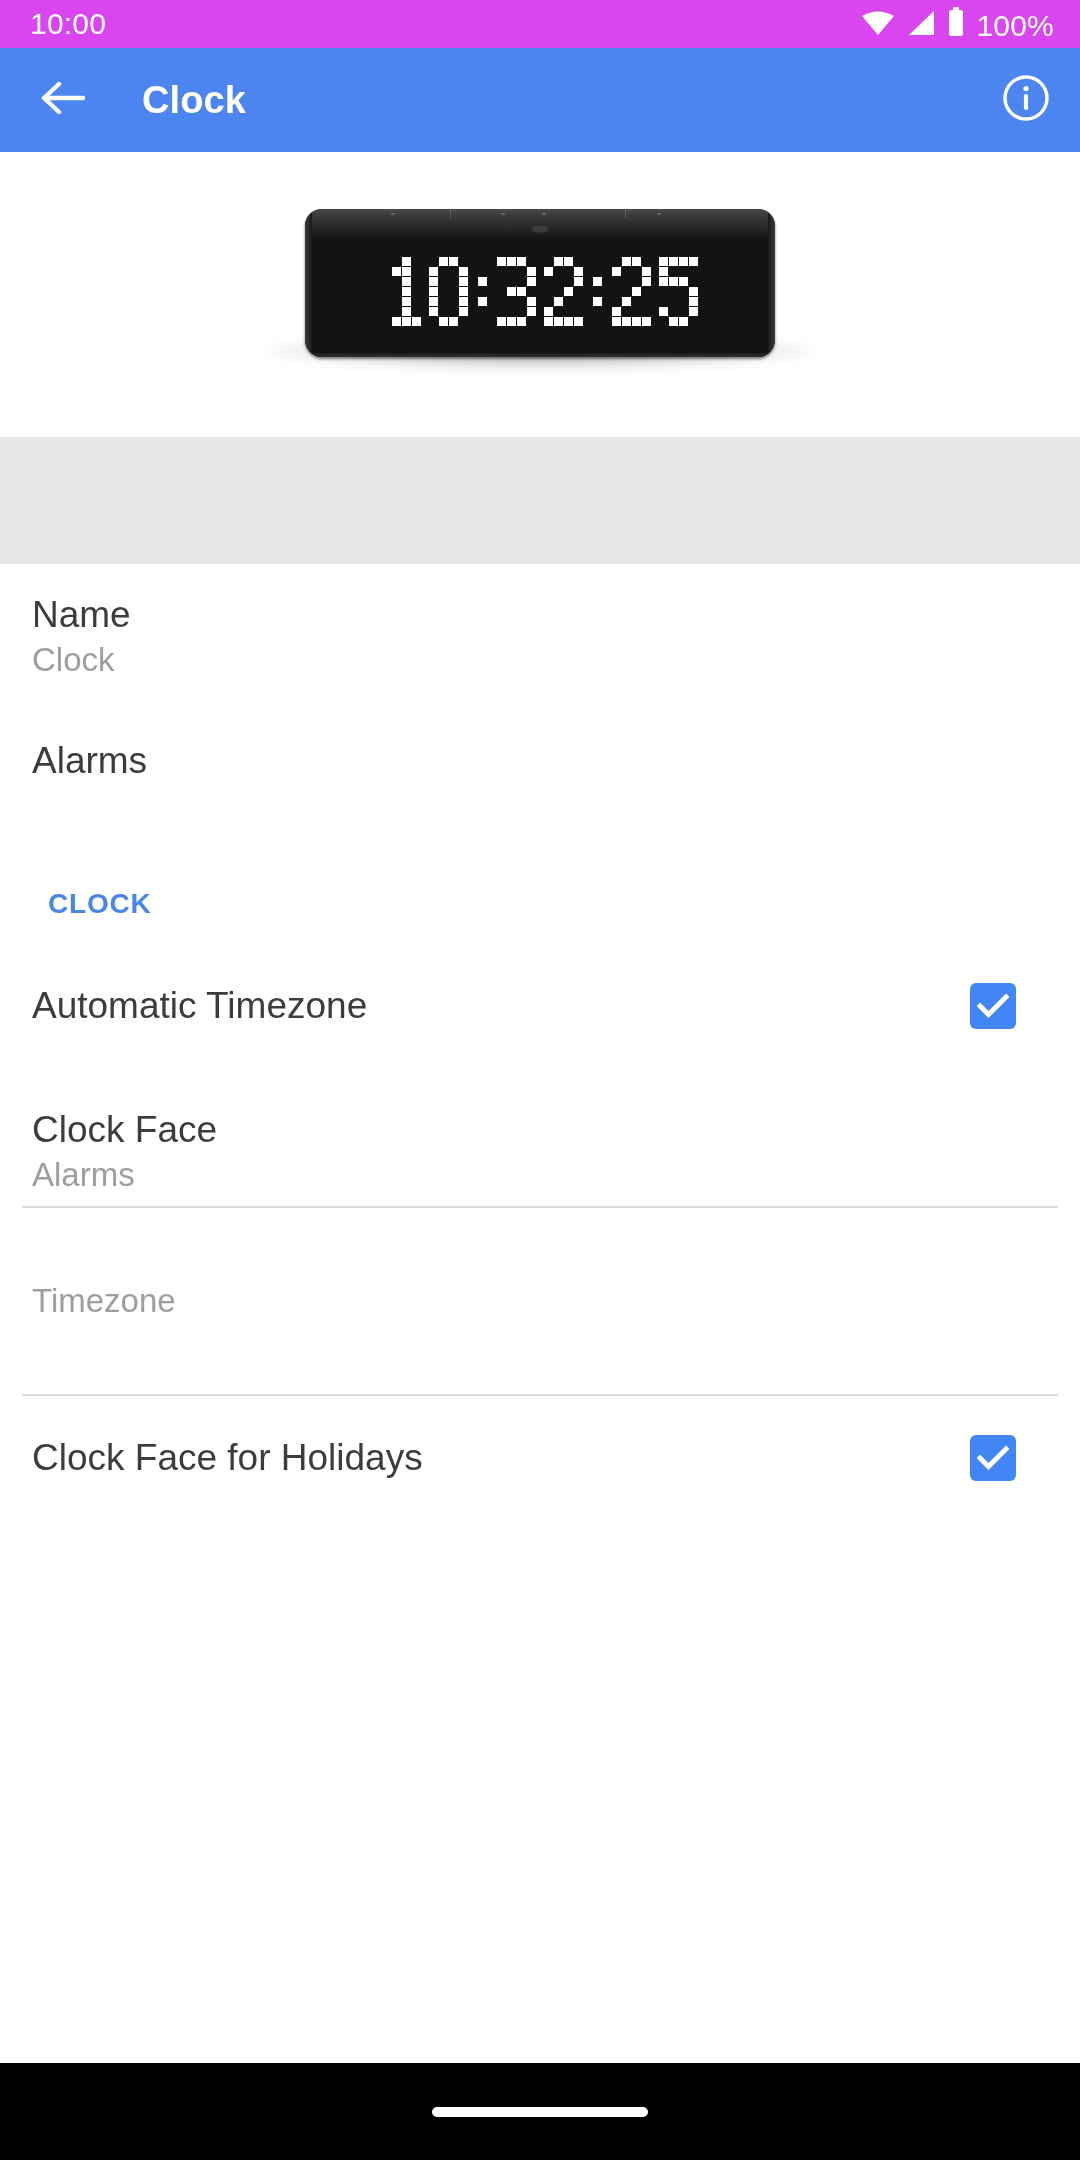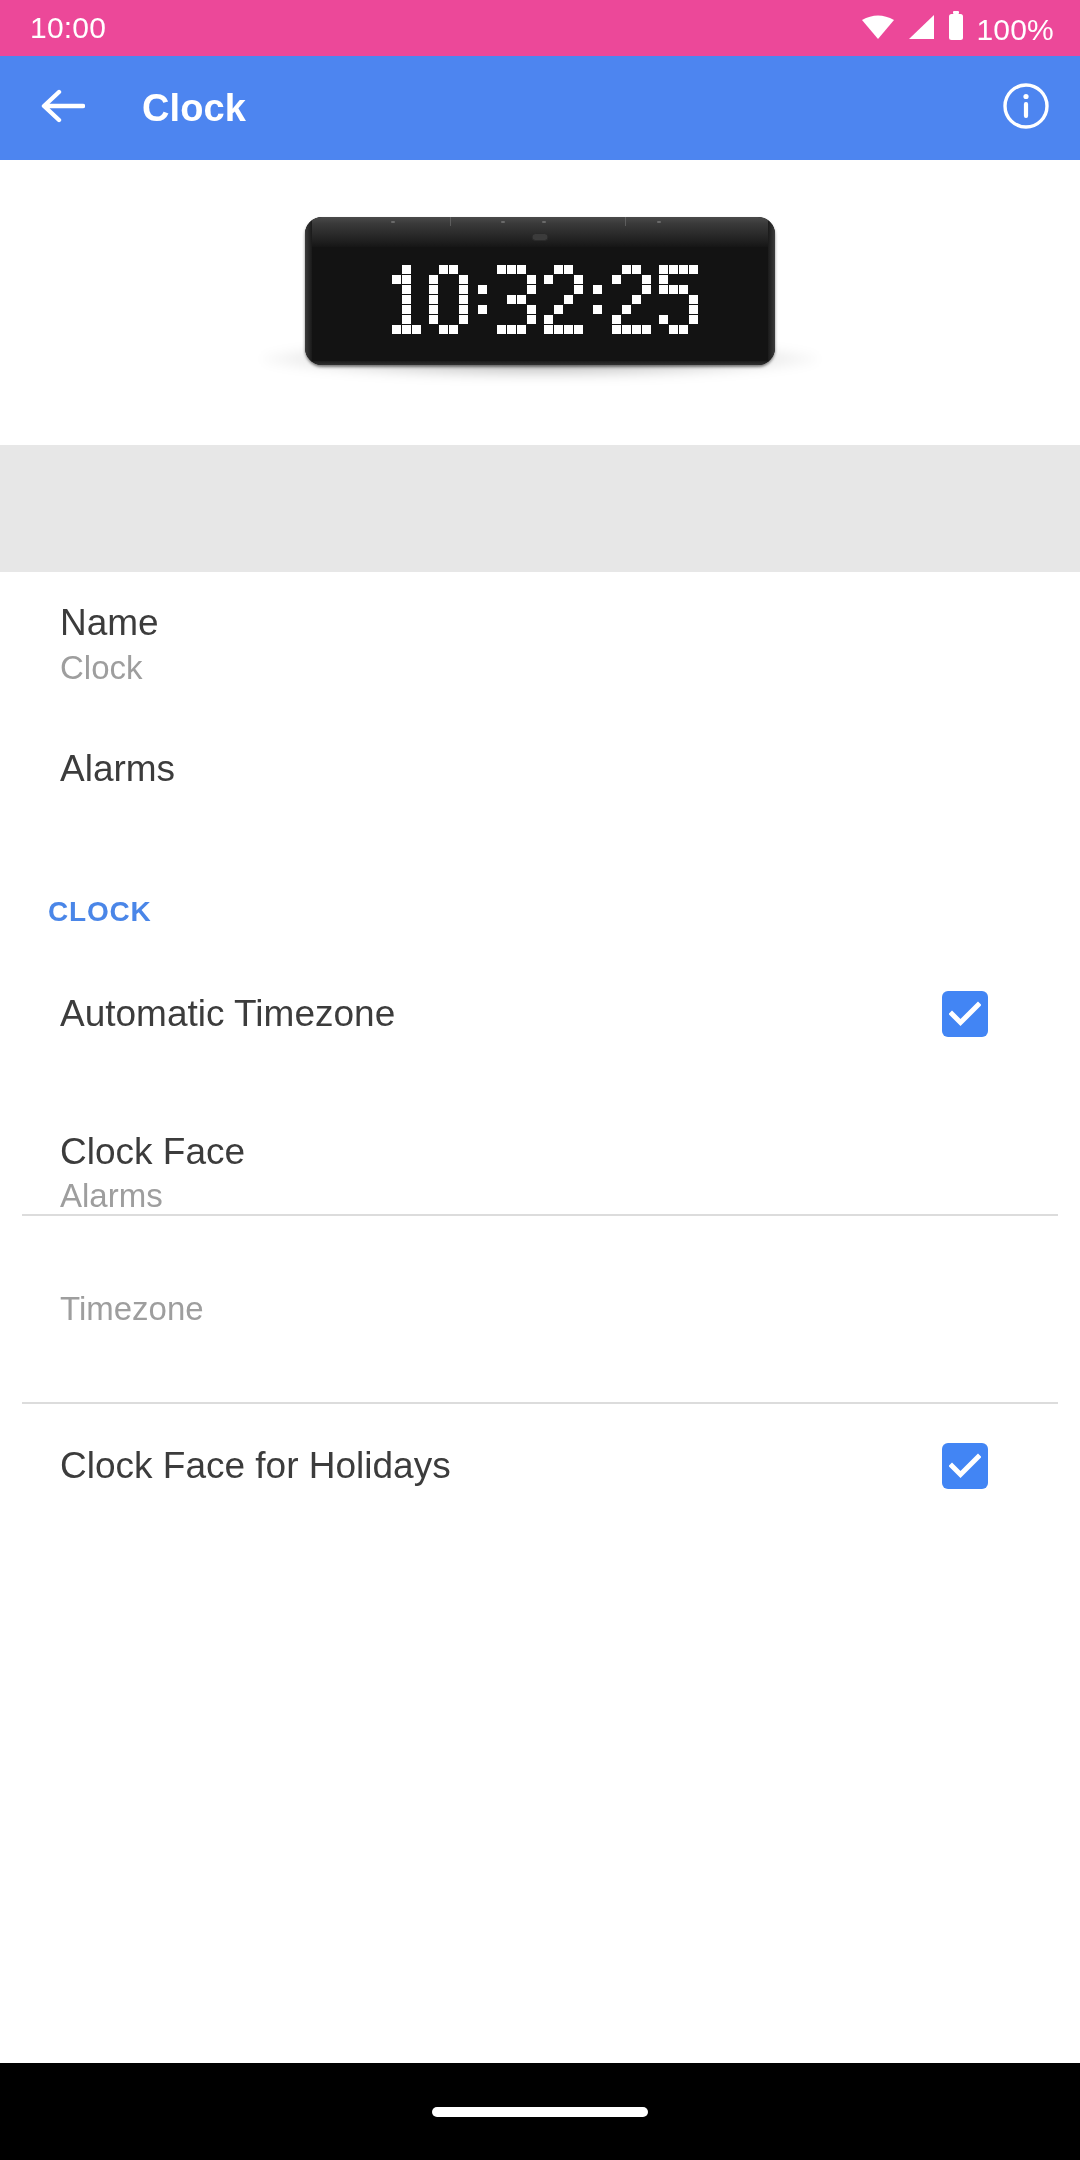--- a/index.html
+++ b/index.html
@@ -7,22 +7,22 @@
   body {
     font-family: "Liberation Sans", sans-serif;
     background:#ffffff;
     overflow:hidden;
     position:relative;
   }
   .screen { width:1080px; height:2160px; position:relative; display:flex; flex-direction:column; }
 
   
   .statusbar {
-    height:56px;
-    background:#ec4899;
+    height:48px;
+    background:#d946ef;
     display:flex;
     align-items:center;
     justify-content:space-between;
     padding:0 26px 0 30px;
     color:#ffffff;
     flex:0 0 auto;
   }
   .status-time { font-size:30px; font-weight:400; letter-spacing:0.2px; line-height:1; }
   .status-right { display:flex; align-items:flex-end; gap:11px; }
   .ic { display:block; }
@@ -121,21 +121,21 @@
   .px { width:9px; height:9px; }
   .px.on { background:#ffffff; }
   .px.off { background:transparent; }
 
   
   .gray-band { background:#e7e7e7; height:127px; flex:0 0 auto; }
 
   
   .list { background:#ffffff; flex:1 1 auto; }
   .row {
-    padding:0 60px;
+    padding:0 32px;
     display:flex; align-items:center; justify-content:space-between;
     cursor:pointer;
   }
   .row-texts { display:flex; flex-direction:column; gap:8px; }
   .row-title { font-size:37px; color:#3c3c3c; line-height:1.05; font-weight:400; }
   .row-sub { font-size:33px; color:#9e9e9e; line-height:1.05; font-weight:400; }
   .section-head {
     padding:0 48px;
     font-size:28px;
     font-weight:700;
@@ -143,21 +143,21 @@
     letter-spacing:0.8px;
   }
   .divider { height:2px; background:#dcdcdc; margin:0 22px; }
 
   .row-name      { height:134px; align-items:flex-start; padding-top:32px; }
   .head-alarm    { height:96px; display:flex; align-items:flex-end; padding-bottom:12px; }
   .row-alarms    { height:126px; }
   .head-clock    { height:108px; display:flex; align-items:flex-end; padding-bottom:12px; }
   .row-tz        { height:148px; }
   .head-display  { height:112px; display:flex; align-items:flex-end; padding-bottom:12px; }
-  .row-face      { height:126px; align-items:flex-end; padding-top:18px; }
+  .row-face      { height:126px; align-items:center; padding-top:18px; }
   .row-custom    { height:186px; align-items:center; }
   .row-holidays  { height:124px;gap:30px; }
 
   
   .checkbox {
     width:46px; height:46px;
     border-radius:6px;
     background:#4285f4;
     display:flex; align-items:center; justify-content:center;
     flex:0 0 auto;

